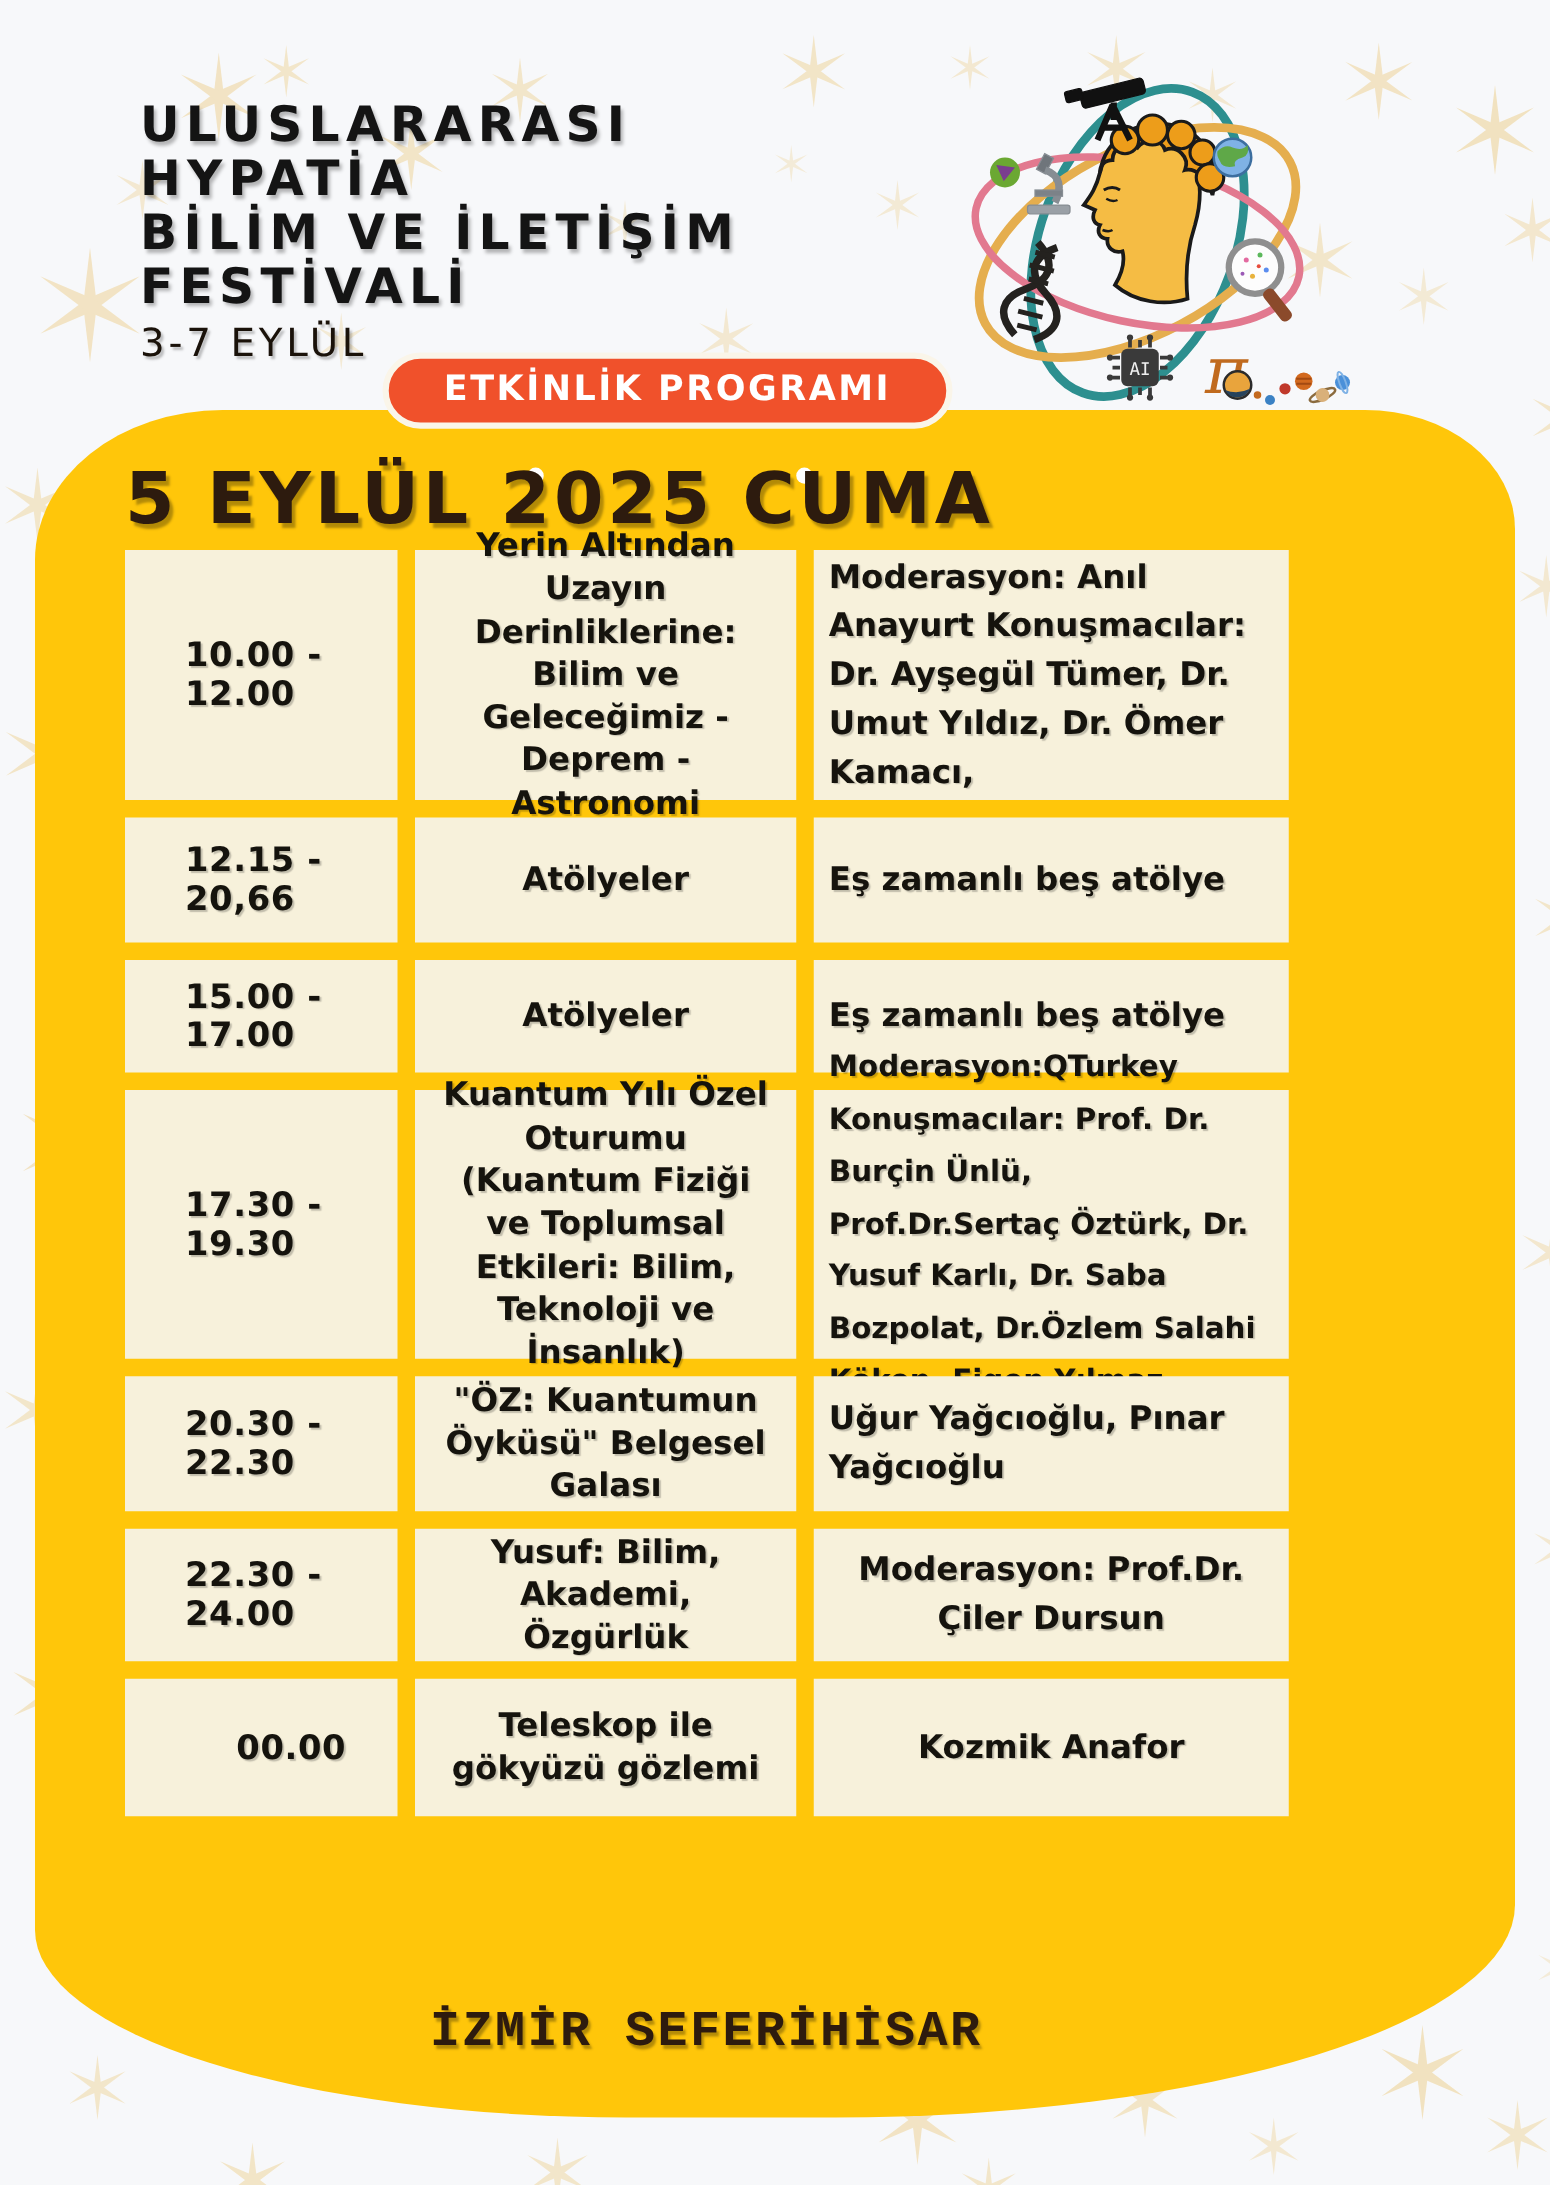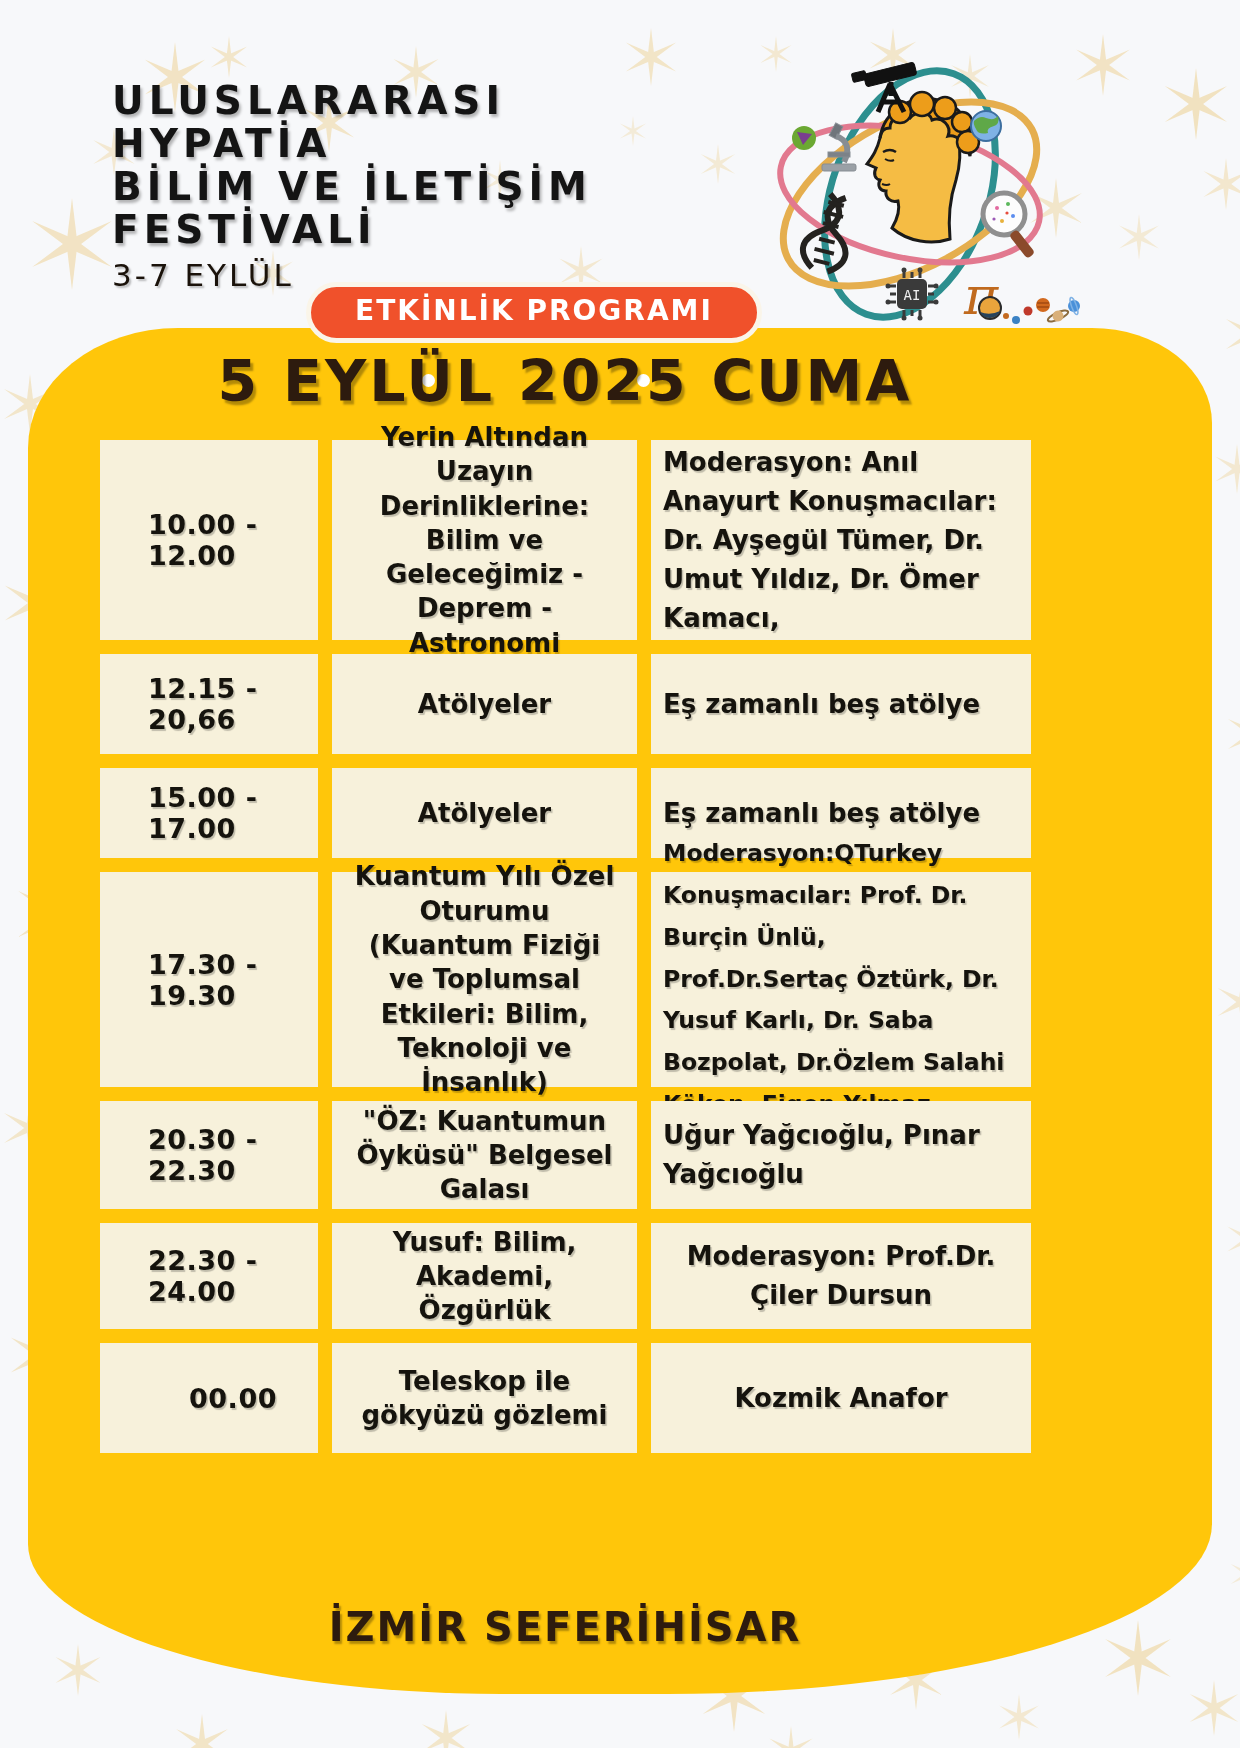--- a/index.html
+++ b/index.html
@@ -24,40 +24,40 @@
   
   .blob{position:absolute;left:28px;top:300px;width:1184px;height:1366px;background:var(--gold);
     border-radius:150px 120px 46% 40%/120px 95px 170px 150px;z-index:1;}
 
   
   .badge{position:absolute;left:306px;top:254px;z-index:4;background:var(--orange);
     border:5px solid var(--badge-border);border-radius:46px;padding:7px 44px 11px;
     color:#FFFFFF;font-size:28px;font-weight:bold;letter-spacing:2px;white-space:nowrap;}
   .accent-dot{position:absolute;width:13px;height:13px;border-radius:50%;background:#FFFFFF;z-index:4;}
 
-  .day-title{position:absolute;left:100px;top:320px;width:930px;text-align:center;z-index:4;
+  .day-title{position:absolute;left:100px;top:338px;width:930px;z-index:4;
     font-size:57px;font-weight:bold;letter-spacing:3px;color:var(--dark);
     text-shadow:3px 4px 2px rgba(0,0,0,.3);}
 
   
   .grid{position:absolute;left:100px;top:412px;z-index:4;display:grid;
     grid-template-columns:218px 305px 380px;
     grid-template-rows:200px 100px 90px 215px 108px 106px 110px;gap:14px;}
   .cell{background:var(--cream);display:flex;align-items:center;justify-content:center;
     color:var(--ink);text-shadow:1.5px 1.5px 1px rgba(0,0,0,.22);padding-left:48px;}
   .cell.time{font-size:27px;font-weight:600;letter-spacing:.5px;}
   .cell.topic{font-size:26px;font-weight:600;text-align:center;line-height:1.32;padding:8px 16px;}
   .cell.detail{font-size:26px;font-weight:bold;line-height:1.5;padding:10px 18px;}
   .cell.detail.left{justify-content:flex-start;text-align:left;padding-left:12px;}
   .cell.detail.center{justify-content:center;text-align:center;}
   .cell.detail.long{font-size:23.5px;line-height:1.78;}
 
   .footer{position:absolute;left:100px;top:1576px;width:930px;text-align:center;z-index:4;
     font-size:40px;font-weight:bold;letter-spacing:2px;color:var(--dark);
-    text-shadow:2px 3px 2px rgba(0,0,0,.3);}
+    text-shadow:2px 3px 2px rgba(0,0,0,.3);font-family:Liberation Mono, monospace;}
 </style>
 </head>
 <body>
 
 <div class="page">
 
   <div class="star" style="left: 1228px; top: 1526px; opacity: 0.5;">
       <svg width="40" height="40" viewBox="0 0 100 100">
         <g fill="var(--star)">
           <path d="M50 0 L56 50 L50 100 L44 50 Z"></path>

